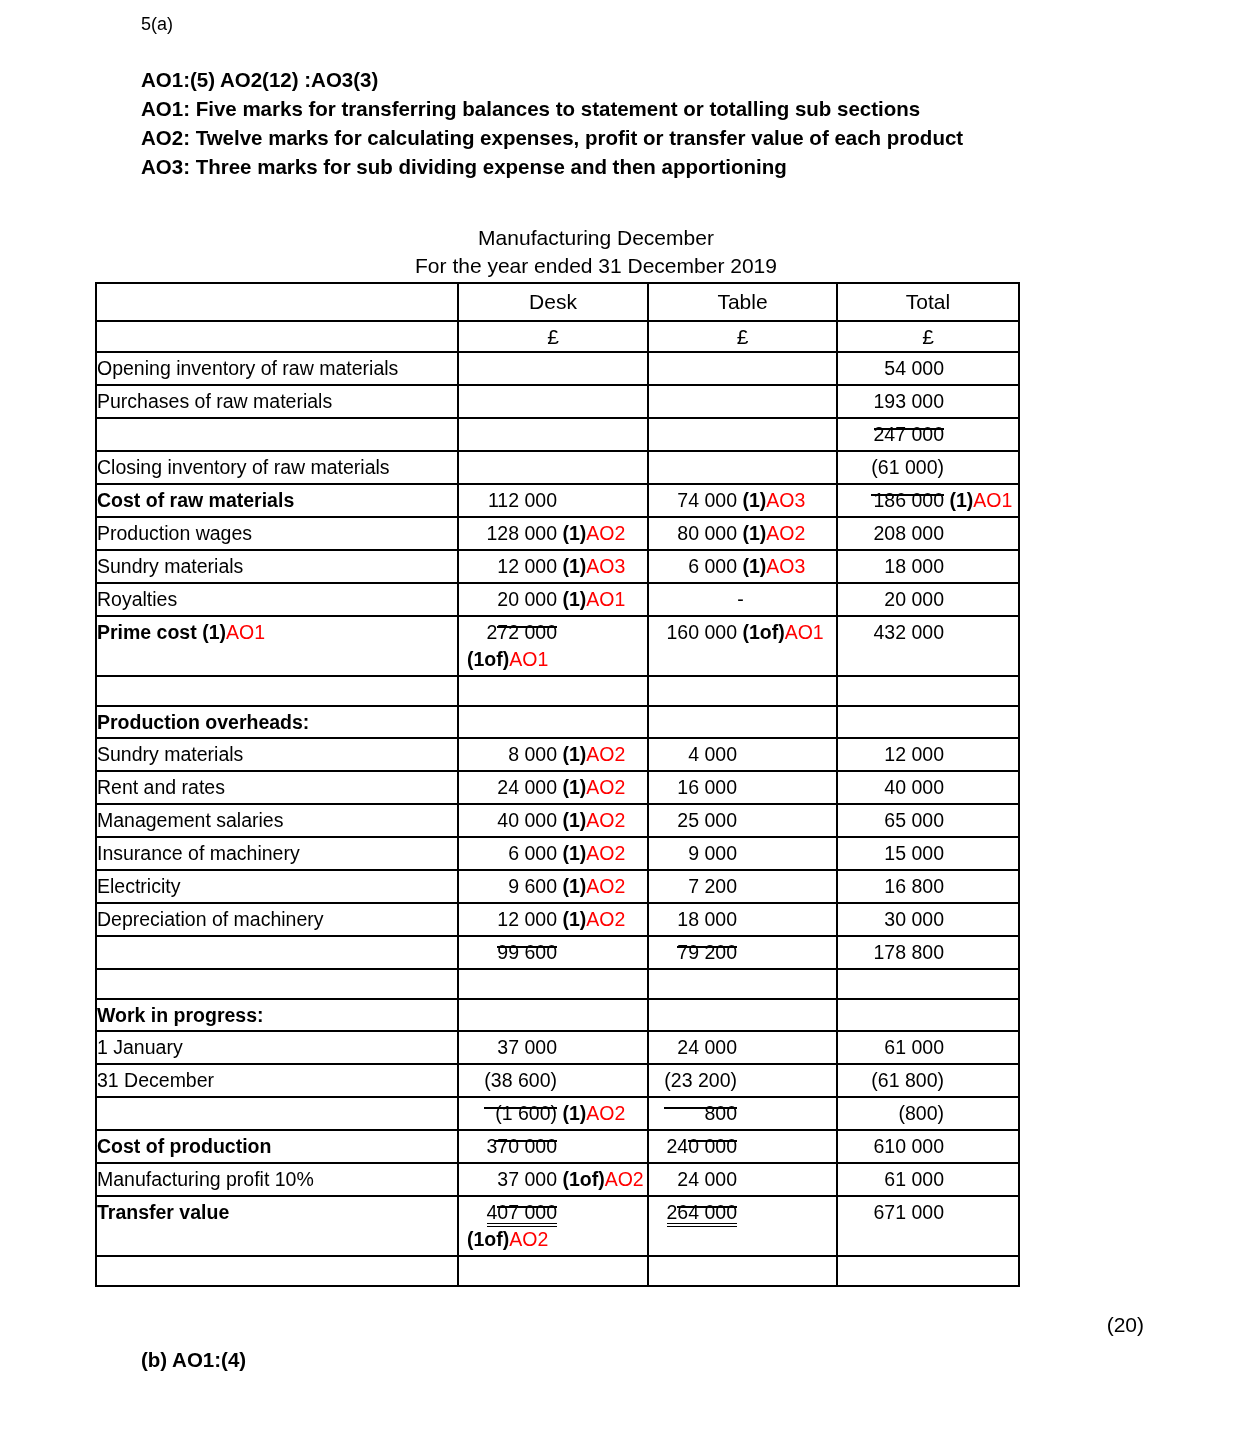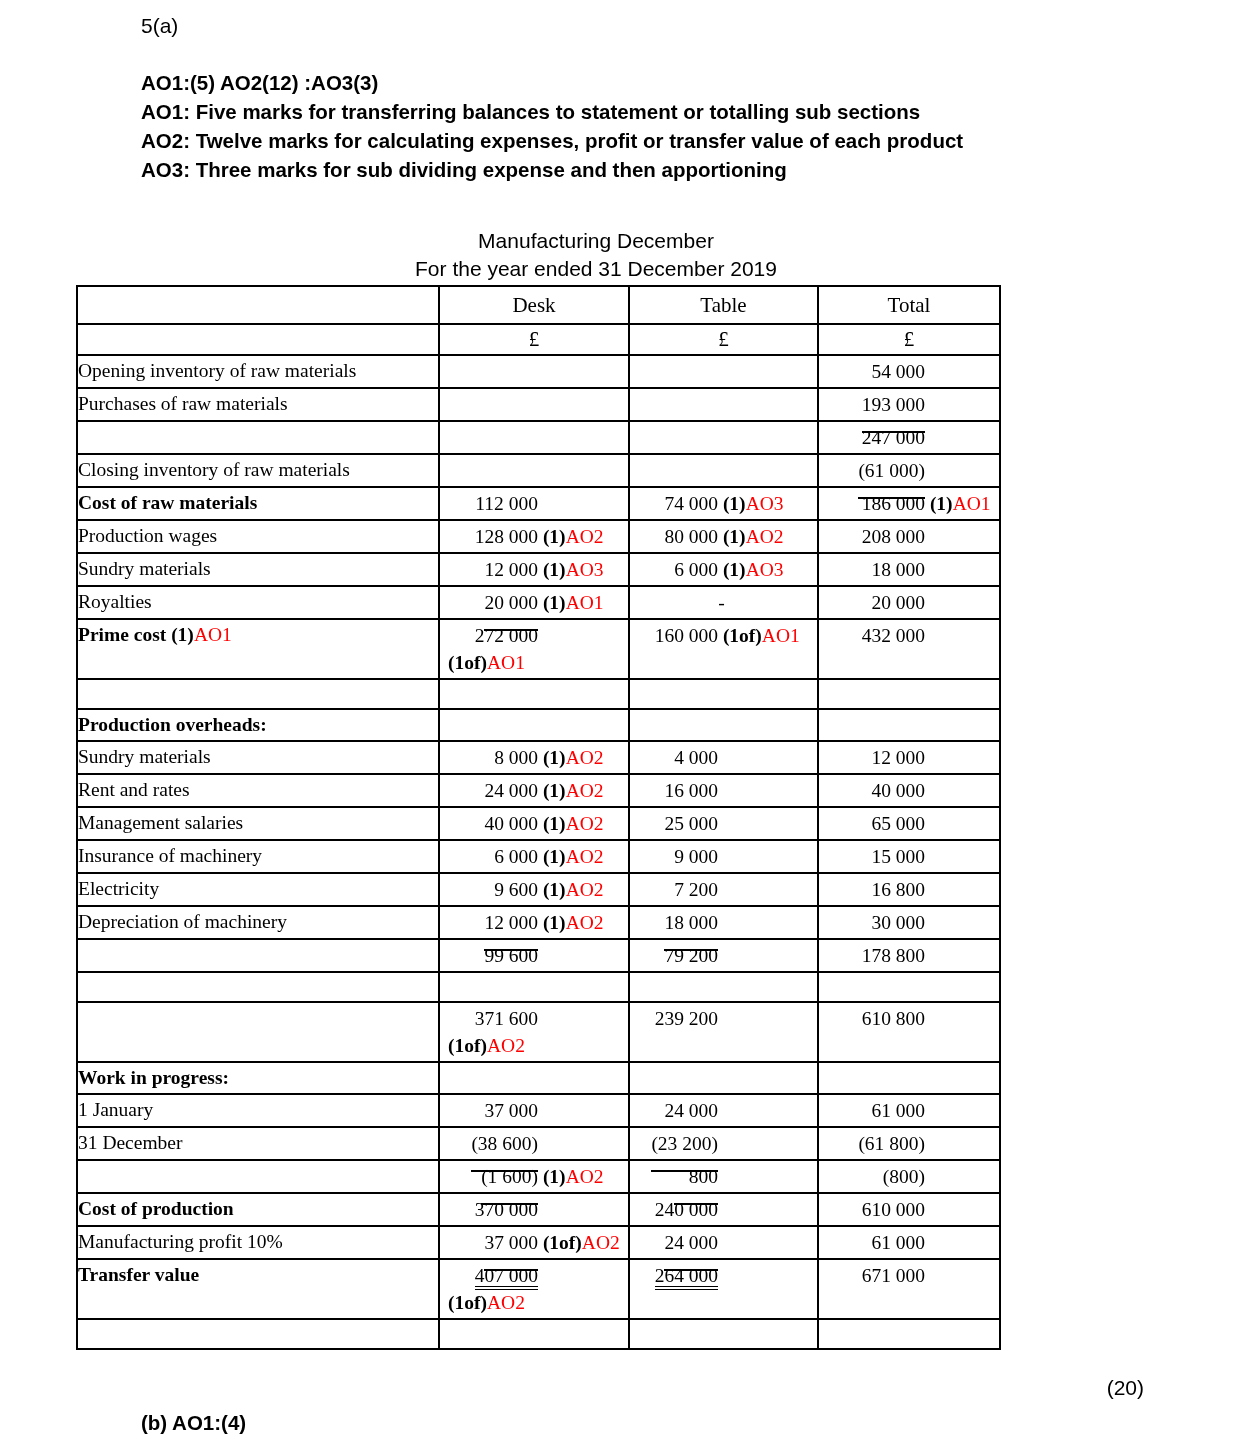--- a/index.html
+++ b/index.html
@@ -6,33 +6,32 @@
   html,body { background:#ffffff; }
   body {
     width:1236px; height:1434px;
     font-family:"Liberation Sans", sans-serif;
     color:#000;
     position:relative;
     overflow:hidden;
   }
   .page { padding-top:14px; }
 
-  .qnum { margin-left:141px; font-size:21px; }
+  .qnum { margin-left:141px; font-size:18px; }
 
   .ao-block { margin:30px 0 0 141px; font-weight:700; font-size:20.5px; line-height:29px; }
 
   .titles { margin:43px 0 0 140px; width:912px; text-align:center; font-size:21px; line-height:28px; }
 
   table.ma {
-    margin:2px 0 0 76px;
+    margin:2px 0 0 95px;
     border-collapse:collapse;
     table-layout:fixed;
     width:923px;
     font-size:19.5px;
-    font-family:Liberation Serif, serif;
   }
   table.ma col.c-label { width:362px; }
   table.ma col.c-desk  { width:190px; }
   table.ma col.c-table { width:189px; }
   table.ma col.c-total { width:182px; }
 
   table.ma th, table.ma td { border:2px solid #000; vertical-align:top; }
   table.ma thead th { font-weight:400; font-size:21px; text-align:center; vertical-align:middle; }
   tr.hdr-row { height:38px; }
   tr.cur-row { height:31px; }
@@ -288,33 +287,20 @@
             <div class="cline"><span class="num"><span class="nval">178 800</span></span></div>
           </td>
         </tr>
         <tr class="blank-row">
           <td class="lbl"></td>
           <td class="val desk"></td>
           <td class="val tbl"></td>
           <td class="val tot"></td>
         </tr>
         <tr class="data-row">
-          <td class="lbl"></td>
-          <td class="val desk">
-            <div class="cline"><span class="num"><span class="nval">371 600</span></span></div>
-            <div class="cline"> <span class="mk">(1of)</span><span class="ao">AO2</span></div>
-          </td>
-          <td class="val tbl">
-            <div class="cline"><span class="num"><span class="nval">239 200</span></span></div>
-          </td>
-          <td class="val tot">
-            <div class="cline"><span class="num"><span class="nval">610 800</span></span></div>
-          </td>
-        </tr>
-        <tr class="data-row">
           <td class="lbl"><span class="bl">Work in progress:</span></td>
           <td class="val desk"></td>
           <td class="val tbl"></td>
           <td class="val tot"></td>
         </tr>
         <tr class="data-row">
           <td class="lbl"><span class="">1 January</span></td>
           <td class="val desk">
             <div class="cline"><span class="num"><span class="nval">37 000</span></span></div>
           </td>

